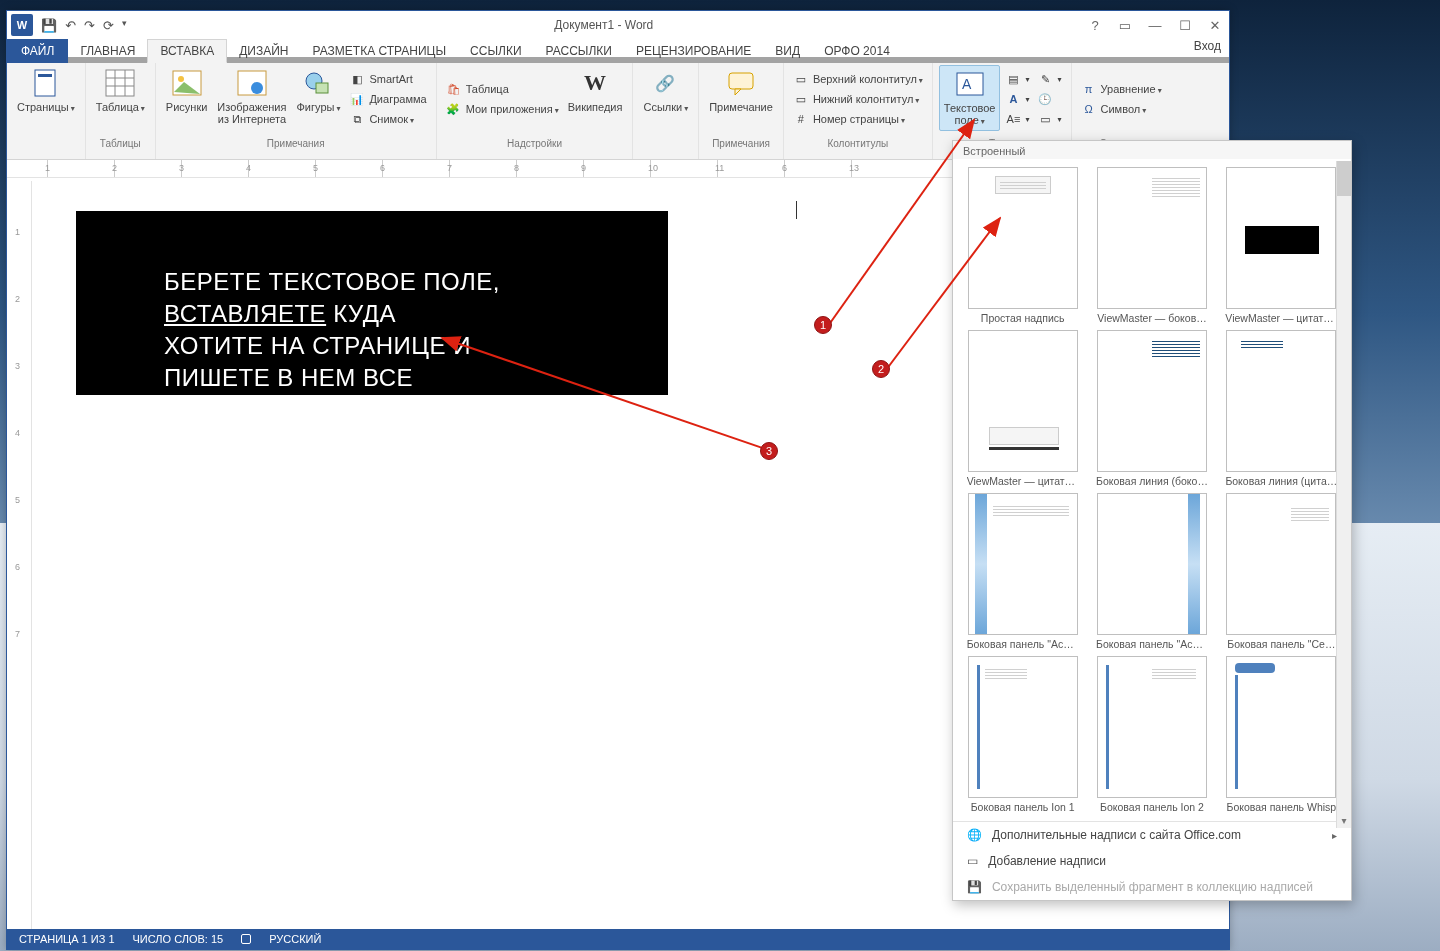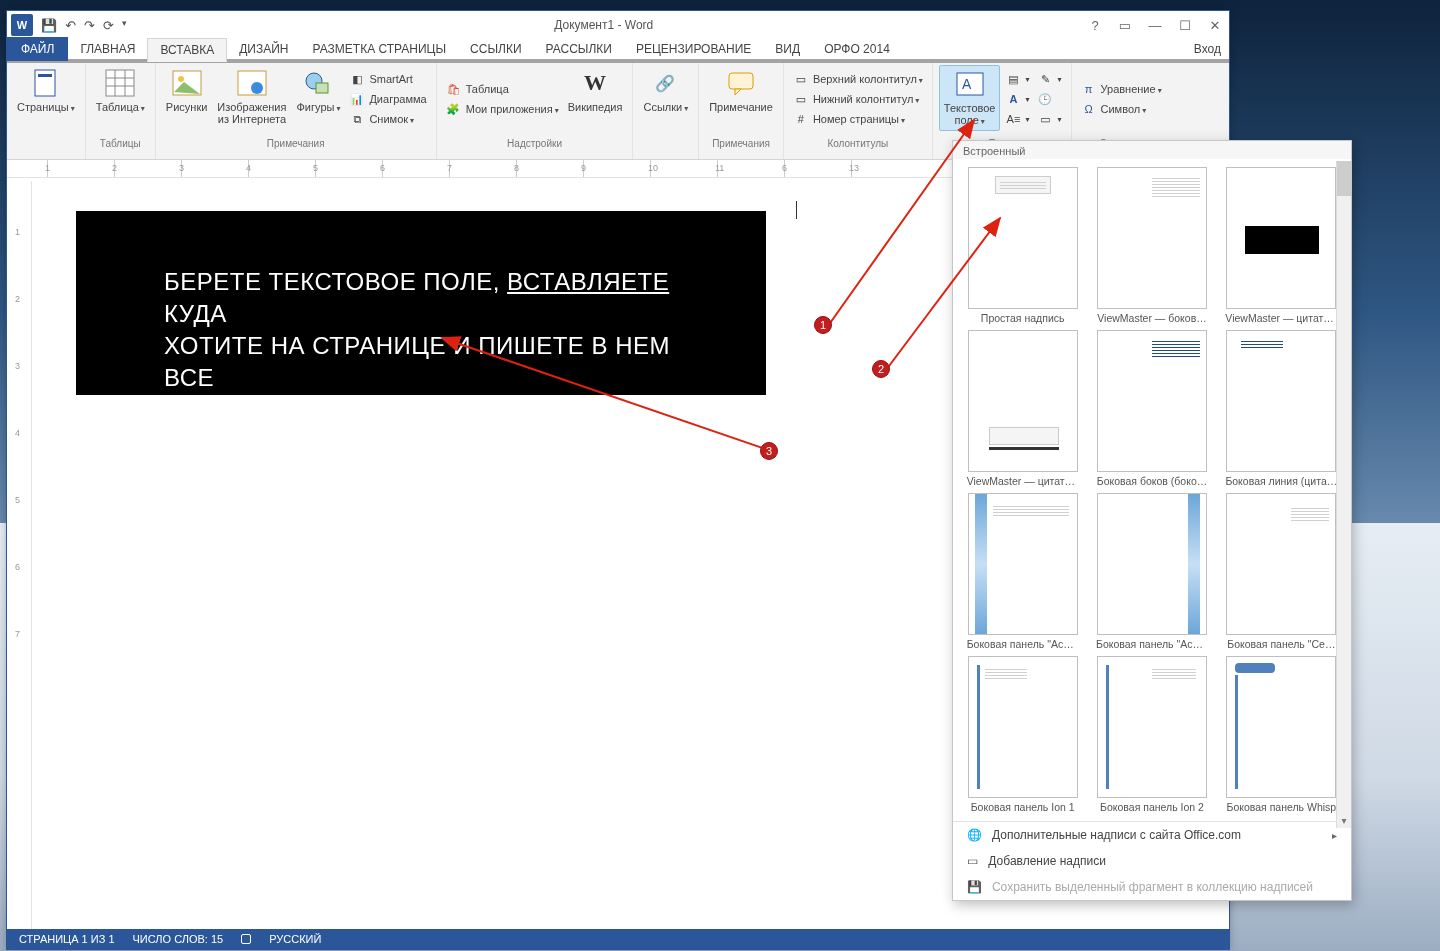--- a/index.html
+++ b/index.html
@@ -26,21 +26,21 @@
 
 .titlebar{height:28px;background:#fff;border-bottom:0;display:flex;align-items:center;font-size:12px;color:#444;}
 .wicon{width:22px;height:22px;margin:0 4px;background:#2b579a;border-radius:2px;display:flex;align-items:center;justify-content:center;color:#fff;font-size:11px;font-weight:bold;}
 .qat{display:flex;gap:8px;margin-left:4px;}
 .qat span{font-size:13px;color:#555;}
 .title-center{flex:1;text-align:center;color:#555;}
 .winbtns{display:flex;gap:2px;}
 .winbtn{width:28px;height:22px;display:flex;align-items:center;justify-content:center;color:#666;font-size:13px;}
 
 
-.ribbon-tabs{height:24px;background:#fff;display:flex;align-items:center;font-size:12px;border-bottom:4px solid #a3a3a3;}
+.ribbon-tabs{height:24px;background:#fff;display:flex;align-items:flex-start;font-size:12px;border-bottom:6px solid #a3a3a3;}
 .ftab{background:#2b579a;color:#fff;padding:4px 14px;height:24px;display:flex;align-items:center;}
 .rtab{padding:4px 12px;color:#444;height:24px;display:flex;align-items:center;cursor:pointer;}
 .rtab.active{background:#f3f3f3;border:1px solid #d4d4d4;border-bottom-color:#f3f3f3;margin-bottom:-1px;}
 .signin{margin-left:auto;margin-right:8px;color:#444;font-size:12px;}
 
 
 .ribbon{height:97px;background:#f3f3f3;border-bottom:1px solid #d4d4d4;display:flex;overflow:hidden;}
 .rgroup{border-right:1px solid #e3e3e3;padding:2px 6px 0 6px;display:flex;flex-direction:column;align-items:center;justify-content:space-between;height:97px;}
 .rgroup-label{font-size:10px;color:#777;text-align:center;padding-bottom:11px;white-space:nowrap;}
 .rcontent{display:flex;align-items:flex-start;gap:2px;flex:1;}
@@ -57,21 +57,21 @@
 .ruler{height:18px;background:#fff;border-bottom:1px solid #e3e3e3;position:relative;font-size:9px;color:#999;}
 .ruler .marks{position:absolute;left:40px;top:0;right:0;height:100%;display:flex;}
 .ruler .seg{width:67px;border-left:1px solid #ccc;position:relative;}
 .ruler .seg span{position:absolute;left:-3px;top:3px;}
 
 
 .docarea{position:absolute;left:0;right:0;top:170px;bottom:20px;background:#fff;overflow:hidden;}
 .vruler{position:absolute;left:0;top:0;width:25px;bottom:0;background:#fff;border-right:1px solid #e3e3e3;font-size:9px;color:#999;}
 .vruler .vm{position:absolute;left:8px;}
 .page{position:absolute;left:25px;top:0;width:910px;min-height:100%;background:#fff;}
-.textbox-black{position:absolute;left:44px;top:30px;width:690px;height:184px;background:#000;color:#fff;
+.textbox-black{position:absolute;left:44px;top:30px;width:592px;height:184px;background:#000;color:#fff;
   font-size:24px;font-family:Calibri,Arial,sans-serif;padding:55px 88px 30px 88px;line-height:32px;letter-spacing:.5px;}
 .textbox-black .uw{text-decoration:underline;text-decoration-color:#fff;}
 .cursor-mark{position:absolute;left:764px;top:20px;width:1px;height:18px;border-left:1px solid #333;}
 
 
 .statusbar{position:absolute;left:0;right:0;bottom:0;height:20px;background:#2b579a;color:#fff;font-size:11px;display:flex;align-items:center;gap:18px;padding-left:12px;}
 .statusbar .rec{width:10px;height:10px;border:1px solid #fff;border-radius:2px;}
 
 
 .gallery{position:absolute;right:88px;top:140px;width:400px;background:#fff;border:1px solid #c6c6c6;
@@ -477,21 +477,21 @@
         <div class="thumb">
           <div class="t-lines" style="top:8px;left:54px;right:6px">
             <div style="background:#1f4e79"></div>
             <div style="background:#1f4e79"></div>
             <div style="background:#1f4e79"></div>
             <div style="background:#1f4e79"></div>
             <div style="background:#1f4e79"></div>
             <div style="background:#1f4e79"></div>
           </div>
         </div>
-        <div class="gcap">Боковая боков (боко…</div>
+        <div class="gcap">Боковая линия (боко…</div>
       </div>
       <div class="gitem">
         <div class="thumb">
           <div class="t-lines" style="top:8px;left:14px;right:52px">
             <div style="background:#1f4e79"></div>
             <div style="background:#1f4e79"></div>
             <div style="background:#1f4e79"></div>
           </div>
         </div>
         <div class="gcap">Боковая линия (цита…</div>

